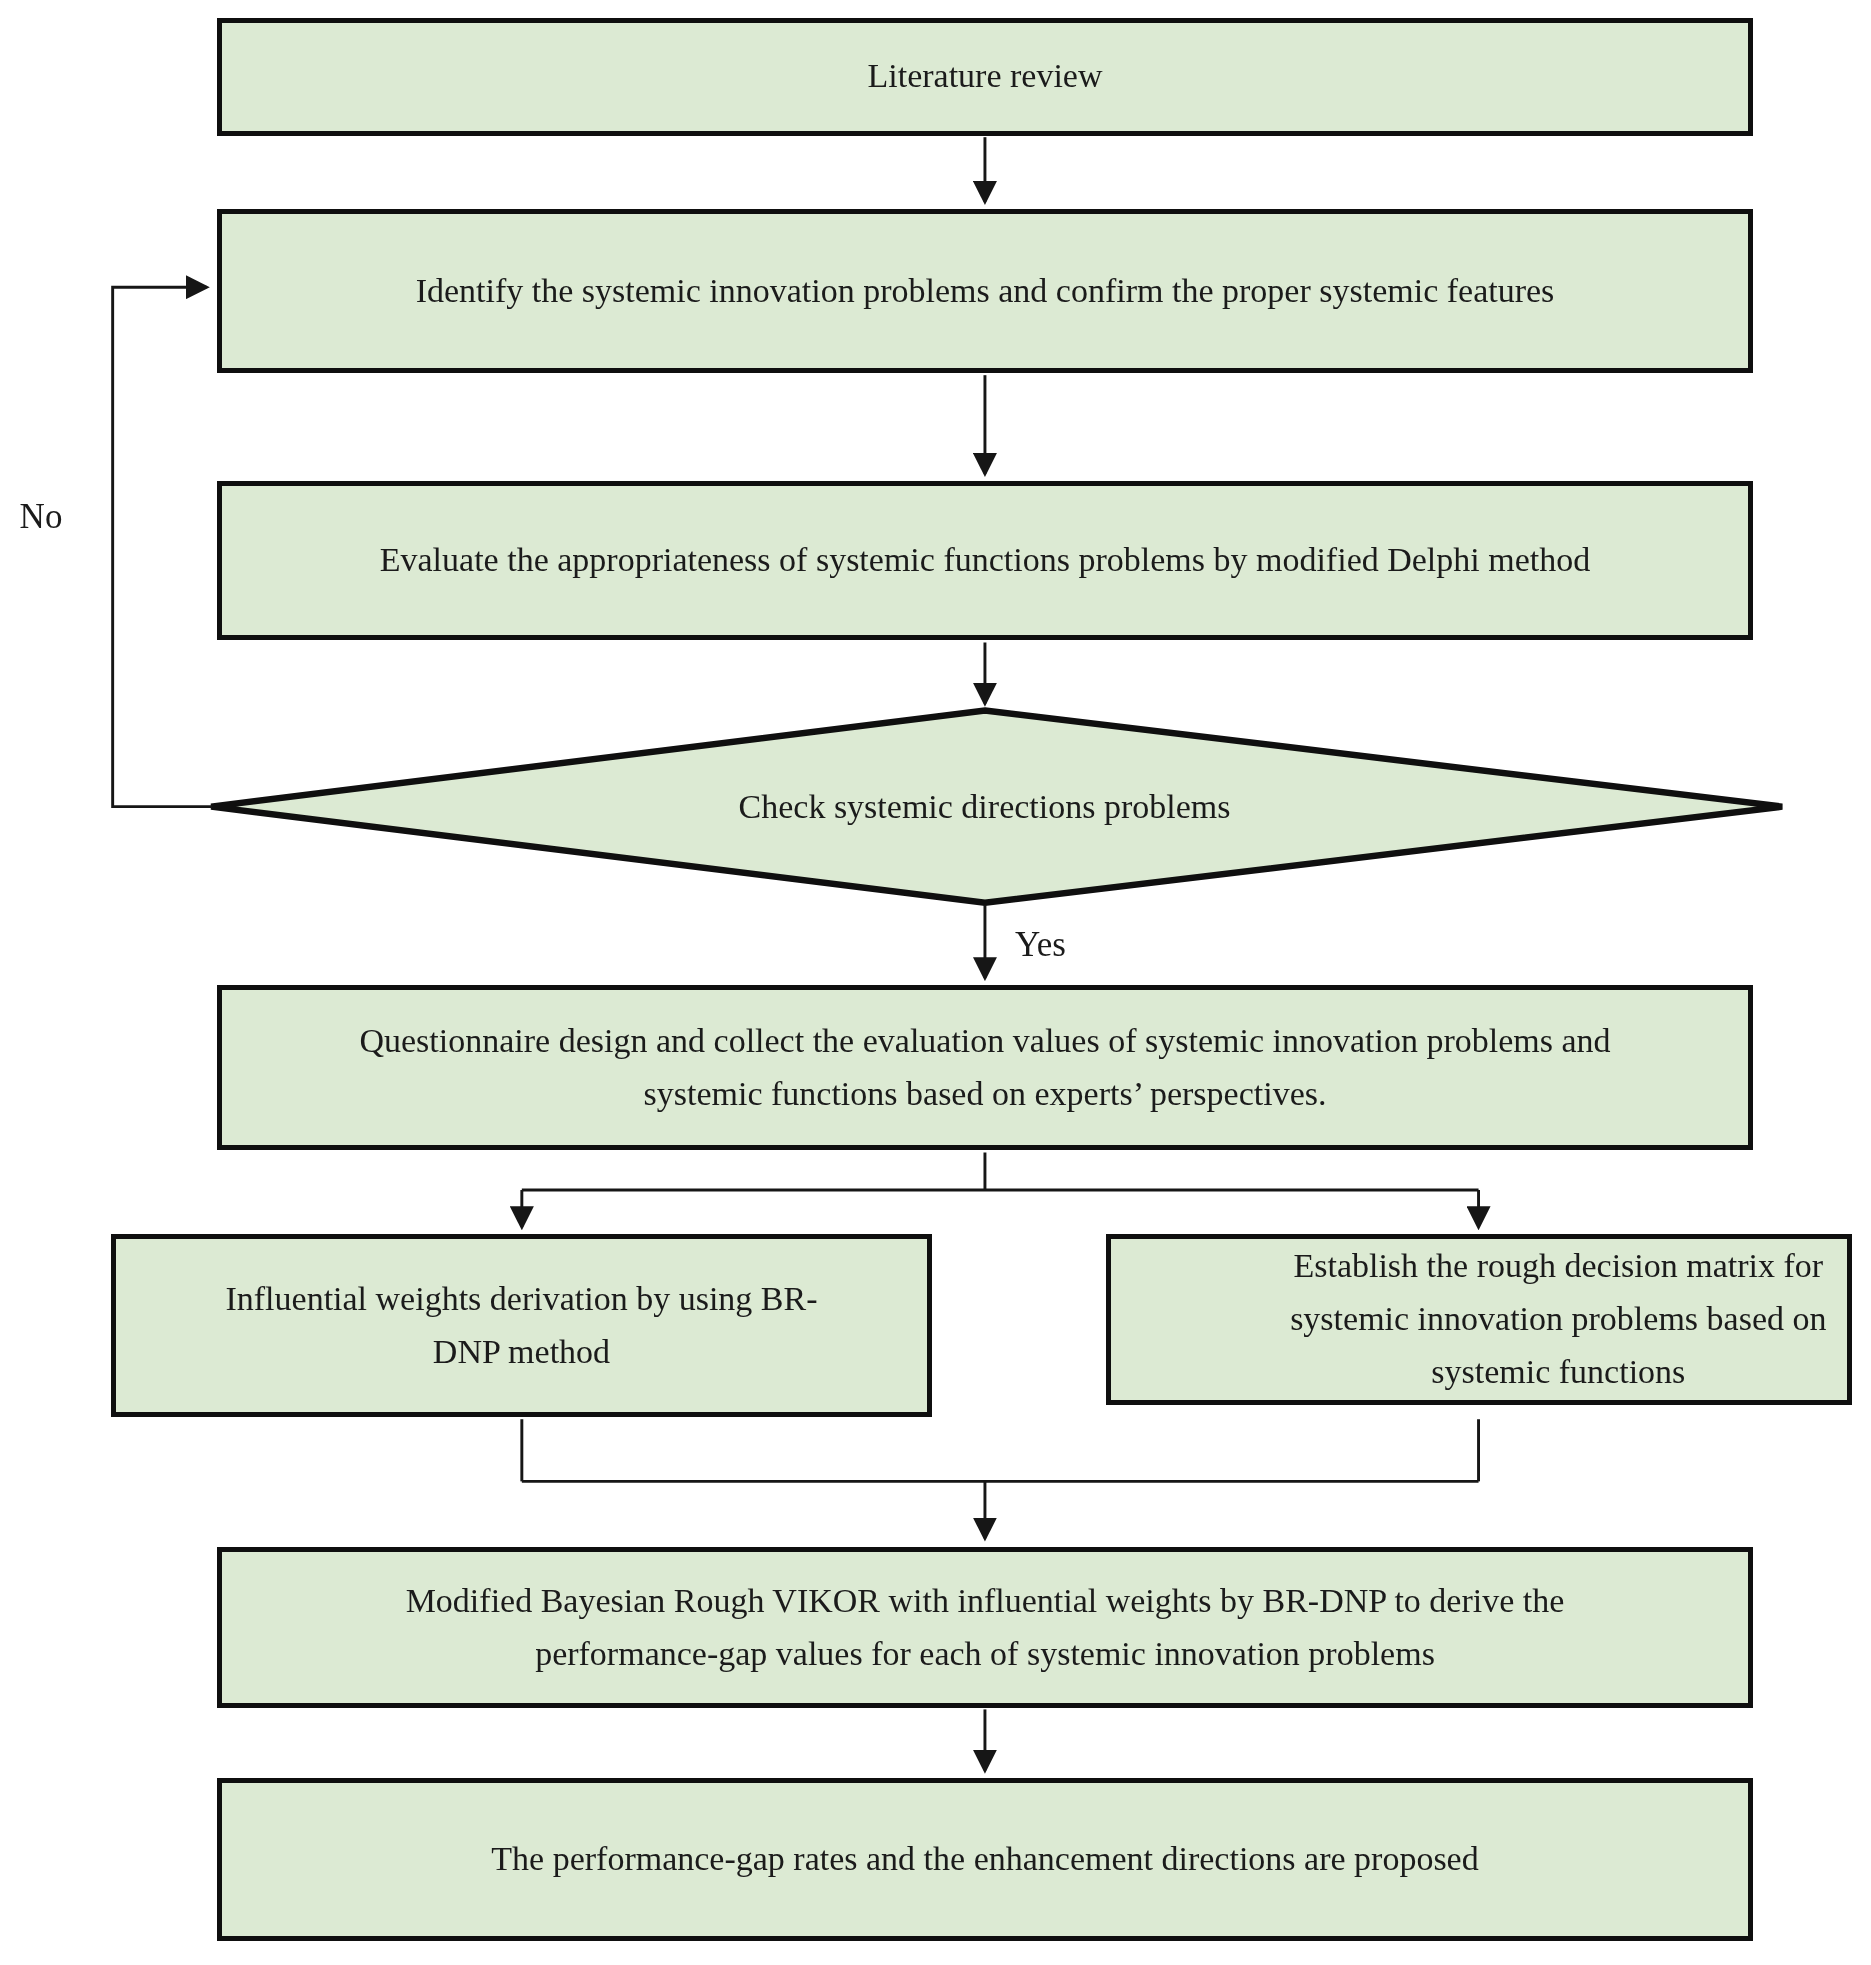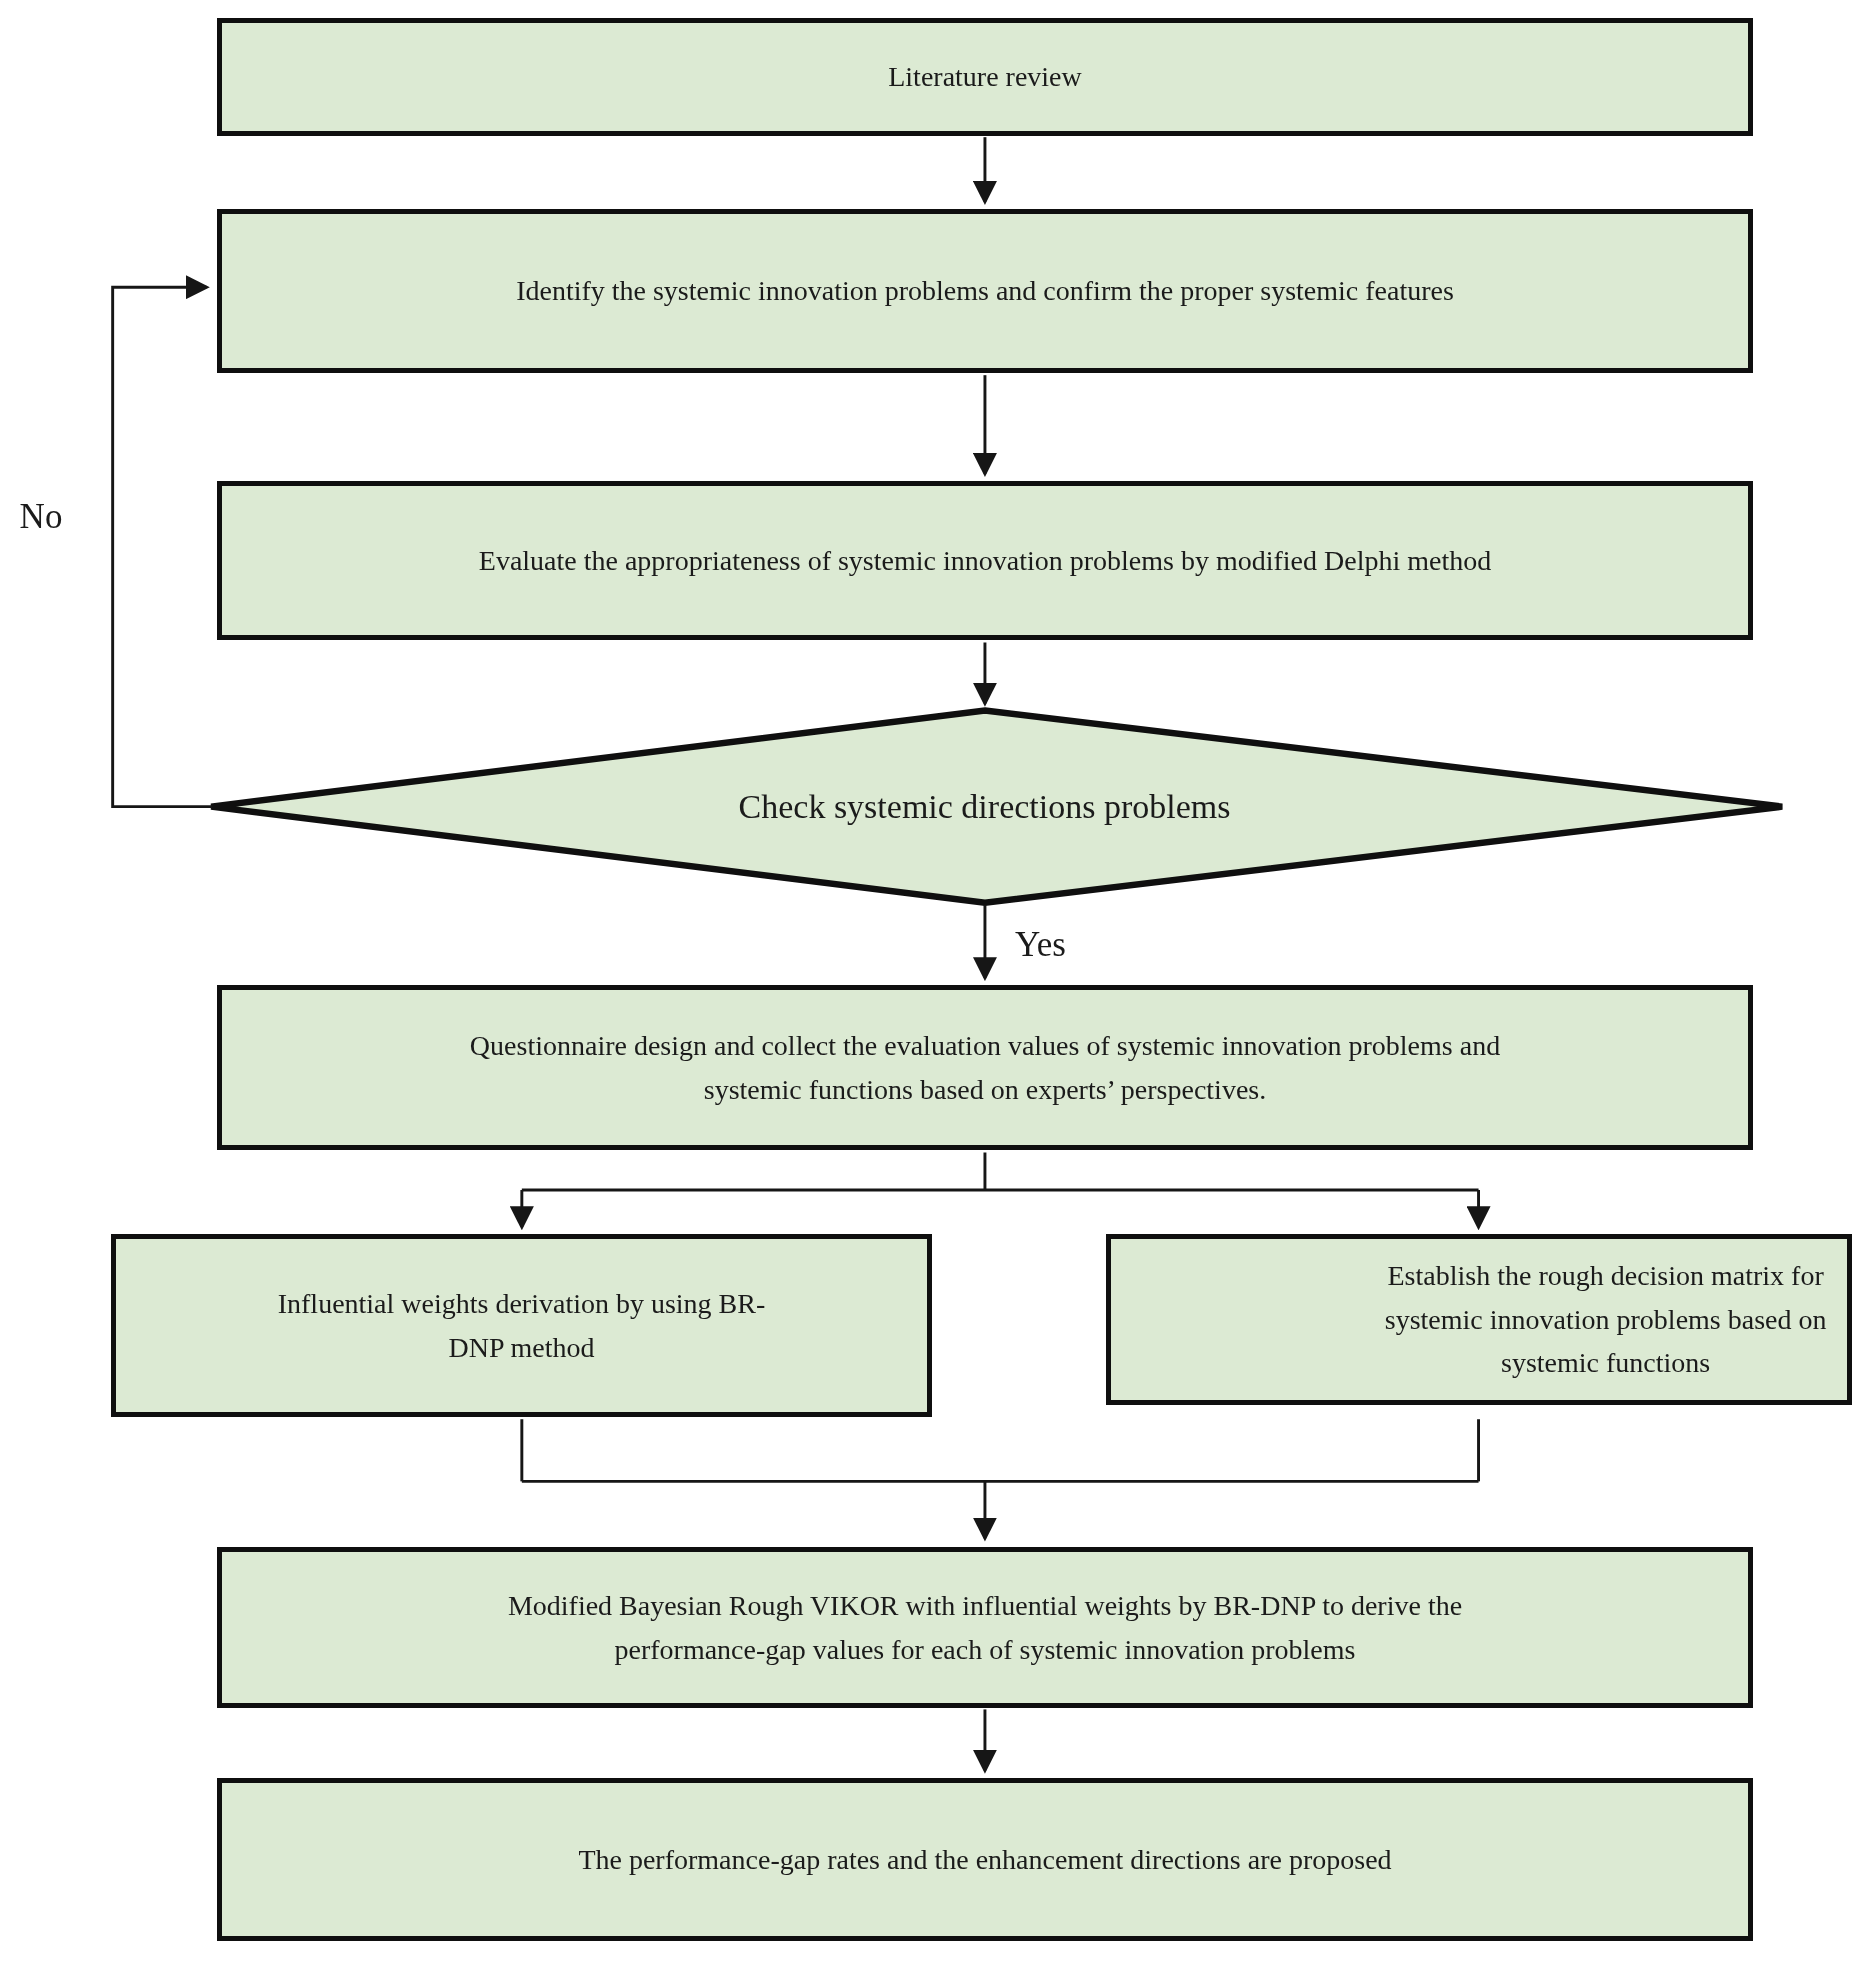--- a/index.html
+++ b/index.html
@@ -14,21 +14,21 @@
   .wires{position:absolute;left:0;top:0;width:1872px;height:1965px;}
   .node{
     position:absolute;
     box-sizing:border-box;
     background:#dcead3;
     border:5.3px solid #0f0f0f;
     display:flex;
     align-items:center;
     justify-content:center;
     text-align:center;
-    font-size:28px;
+    font-size:34px;
     line-height:1.55;
     padding:5.9px 32px;
   }
   .node-literature{left:217px;top:17.6px;width:1536px;height:118px;}
   .node-identify{left:217px;top:209px;width:1536px;height:164px;}
   .node-evaluate{left:217px;top:481px;width:1536px;height:159px;}
   .node-questionnaire{left:217px;top:985px;width:1536px;height:165px;}
   .node-weights{left:111px;top:1234px;width:821px;height:183px;}
   .node-matrix{left:1106px;top:1234px;width:746px;height:171px;padding:5.9px 20.5px;justify-content:flex-end;}
   .node-vikor{left:217px;top:1547px;width:1536px;height:161px;}
@@ -78,21 +78,21 @@
 
   <div class="node node-literature">
     <span>Literature review</span>
   </div>
 
   <div class="node node-identify">
     <span>Identify the systemic innovation problems and confirm the proper systemic features</span>
   </div>
 
   <div class="node node-evaluate">
-    <span>Evaluate the appropriateness of systemic innovation problems by modified Delphi method</span>
+    <span>Evaluate the appropriateness of systemic functions problems by modified Delphi method</span>
   </div>
 
   <div class="diamond-label">
     <span>Check systemic directions problems</span>
   </div>
 
   <div class="node node-weights">
     <span>Influential weights derivation by using BR-<br>DNP method</span>
   </div>
 

